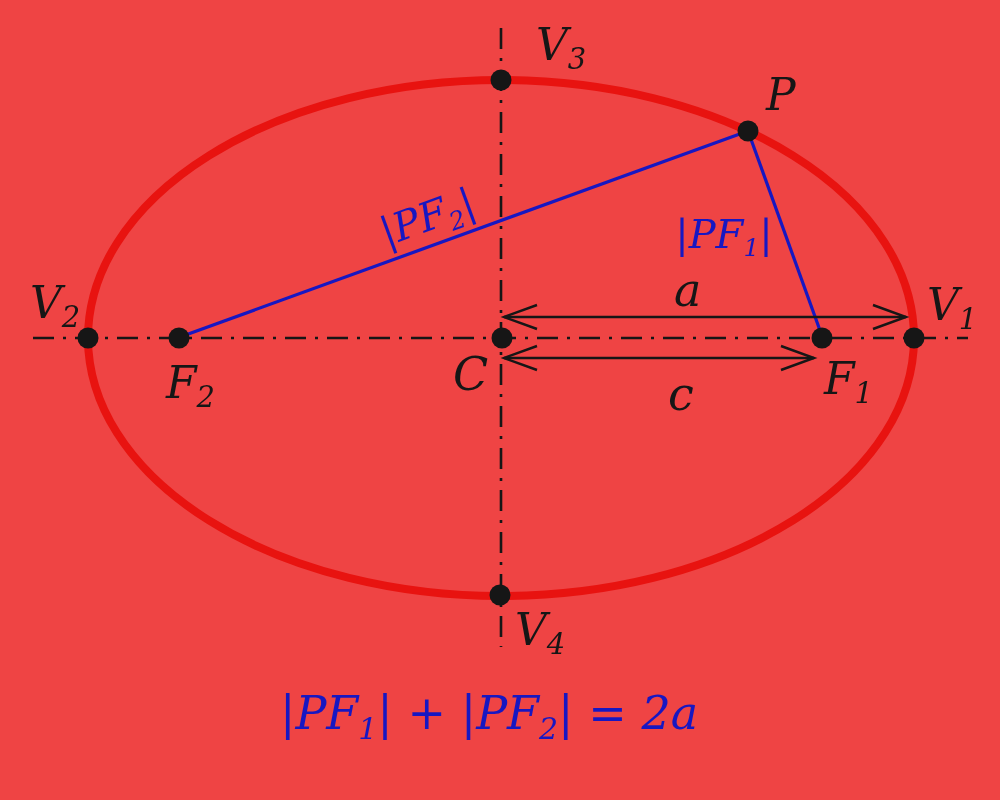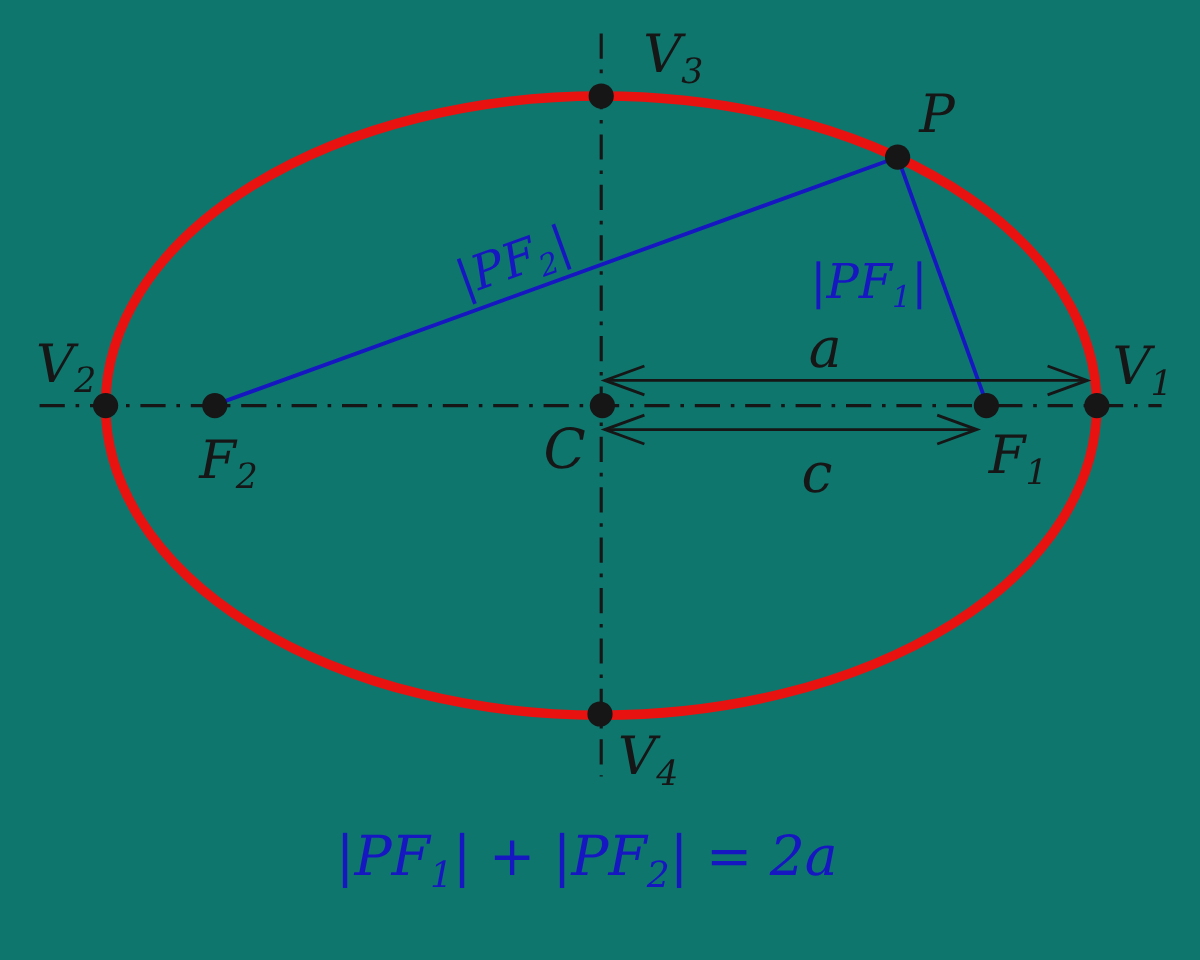--- a/index.html
+++ b/index.html
@@ -4,21 +4,21 @@
 <style>
   html, body {
     margin: 0;
     padding: 0;
     background: #ffffff;
   }
   .canvas {
     position: relative;
     width: 1000px;
     height: 800px;
-    background: #0f766e;
+    background: #ef4444;
     overflow: hidden;
   }
   svg {
     display: block;
     width: 1000px;
     height: 800px;
   }
   svg text {
     font-family: "DejaVu Serif", "Liberation Serif", serif;
     font-style: italic;

